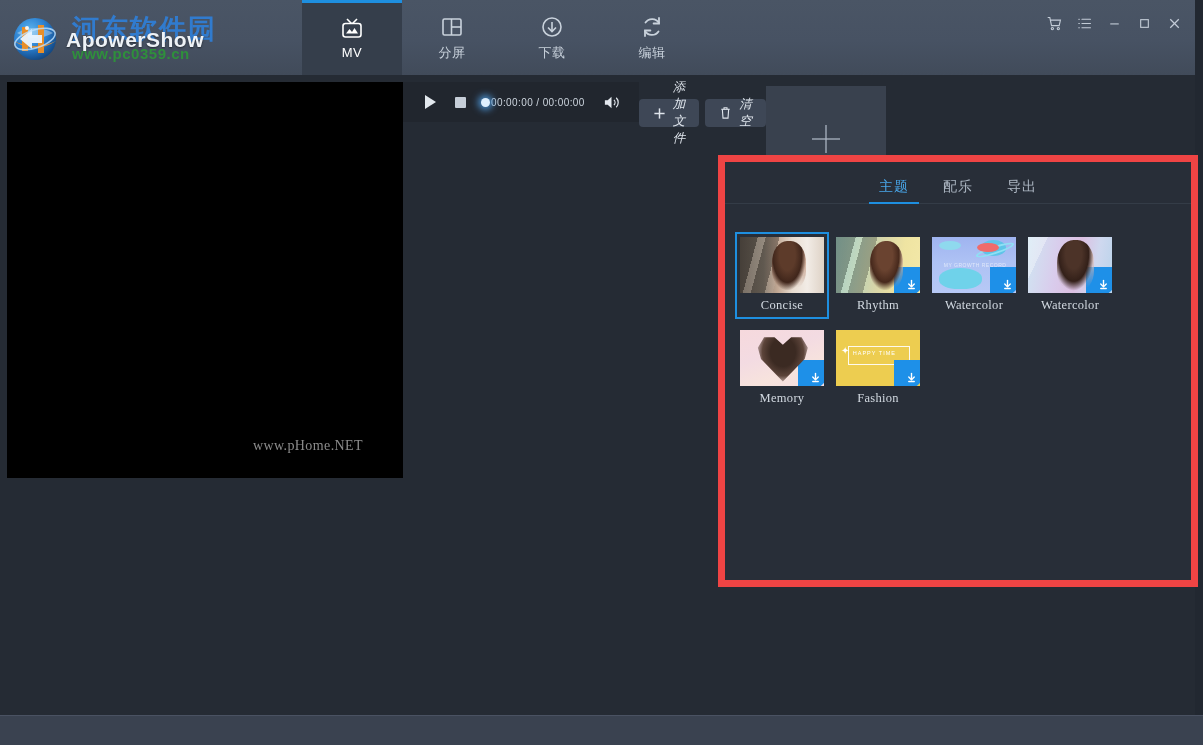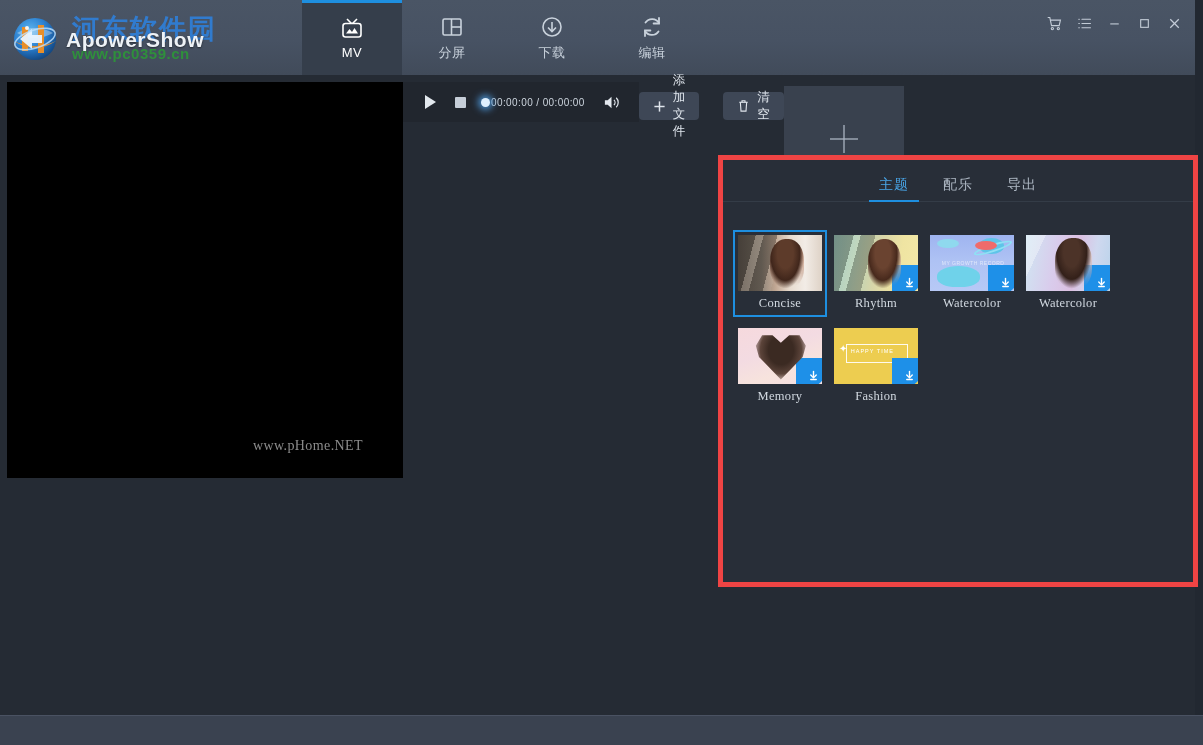--- a/index.html
+++ b/index.html
@@ -129,22 +129,22 @@
     border-radius: 50%; background: #dff0ff;
     box-shadow: 0 0 7px 3px rgba(80,160,230,.85);
   }
   .timetext {
     color: #cdd5de; font-size: 10px; letter-spacing: .4px;
     white-space: nowrap; margin-right: 12px;
   }
 
   
   .filebar {
-    width: 698px; height: 52px; display: flex; align-items: flex-start;
-    gap: 24px; flex: 0 0 52px; padding-top: 10px;
+    width: 698px; height: 52px; display: flex; align-items: center;
+    gap: 6px; flex: 0 0 52px; padding-top: 10px; font-style: italic;
   }
   .fbtn {
     height: 28px; padding: 0 14px; border-radius: 4px;
     background: #3e4756; color: #dfe5ec; font-size: 12.5px;
     display: flex; align-items: center; gap: 7px; cursor: pointer;
     border: none;
   }
 
   
   .tray {
@@ -155,21 +155,21 @@
     width: 120px; height: 105px; background: #39414e;
     display: flex; align-items: center; justify-content: center;
     cursor: pointer;
   }
 
   
   .rightpanel {
     position: absolute; left: 718px; top: 80px;
     width: 480px; height: 432px;
     background: #282e38; display: flex; flex-direction: column;
-    border: 5px solid #ef4444;
+    border: 7px solid #ef4444;
   }
   .rtabs {
     height: 42px; display: flex; align-items: flex-end;
     justify-content: center; gap: 34px;
     border-bottom: 1px solid #343c47; flex: 0 0 42px;
   }
   .rtab {
     font-size: 14px; color: #aeb8c4; cursor: pointer;
     padding-bottom: 7px; position: relative; letter-spacing: 1px;
   }

